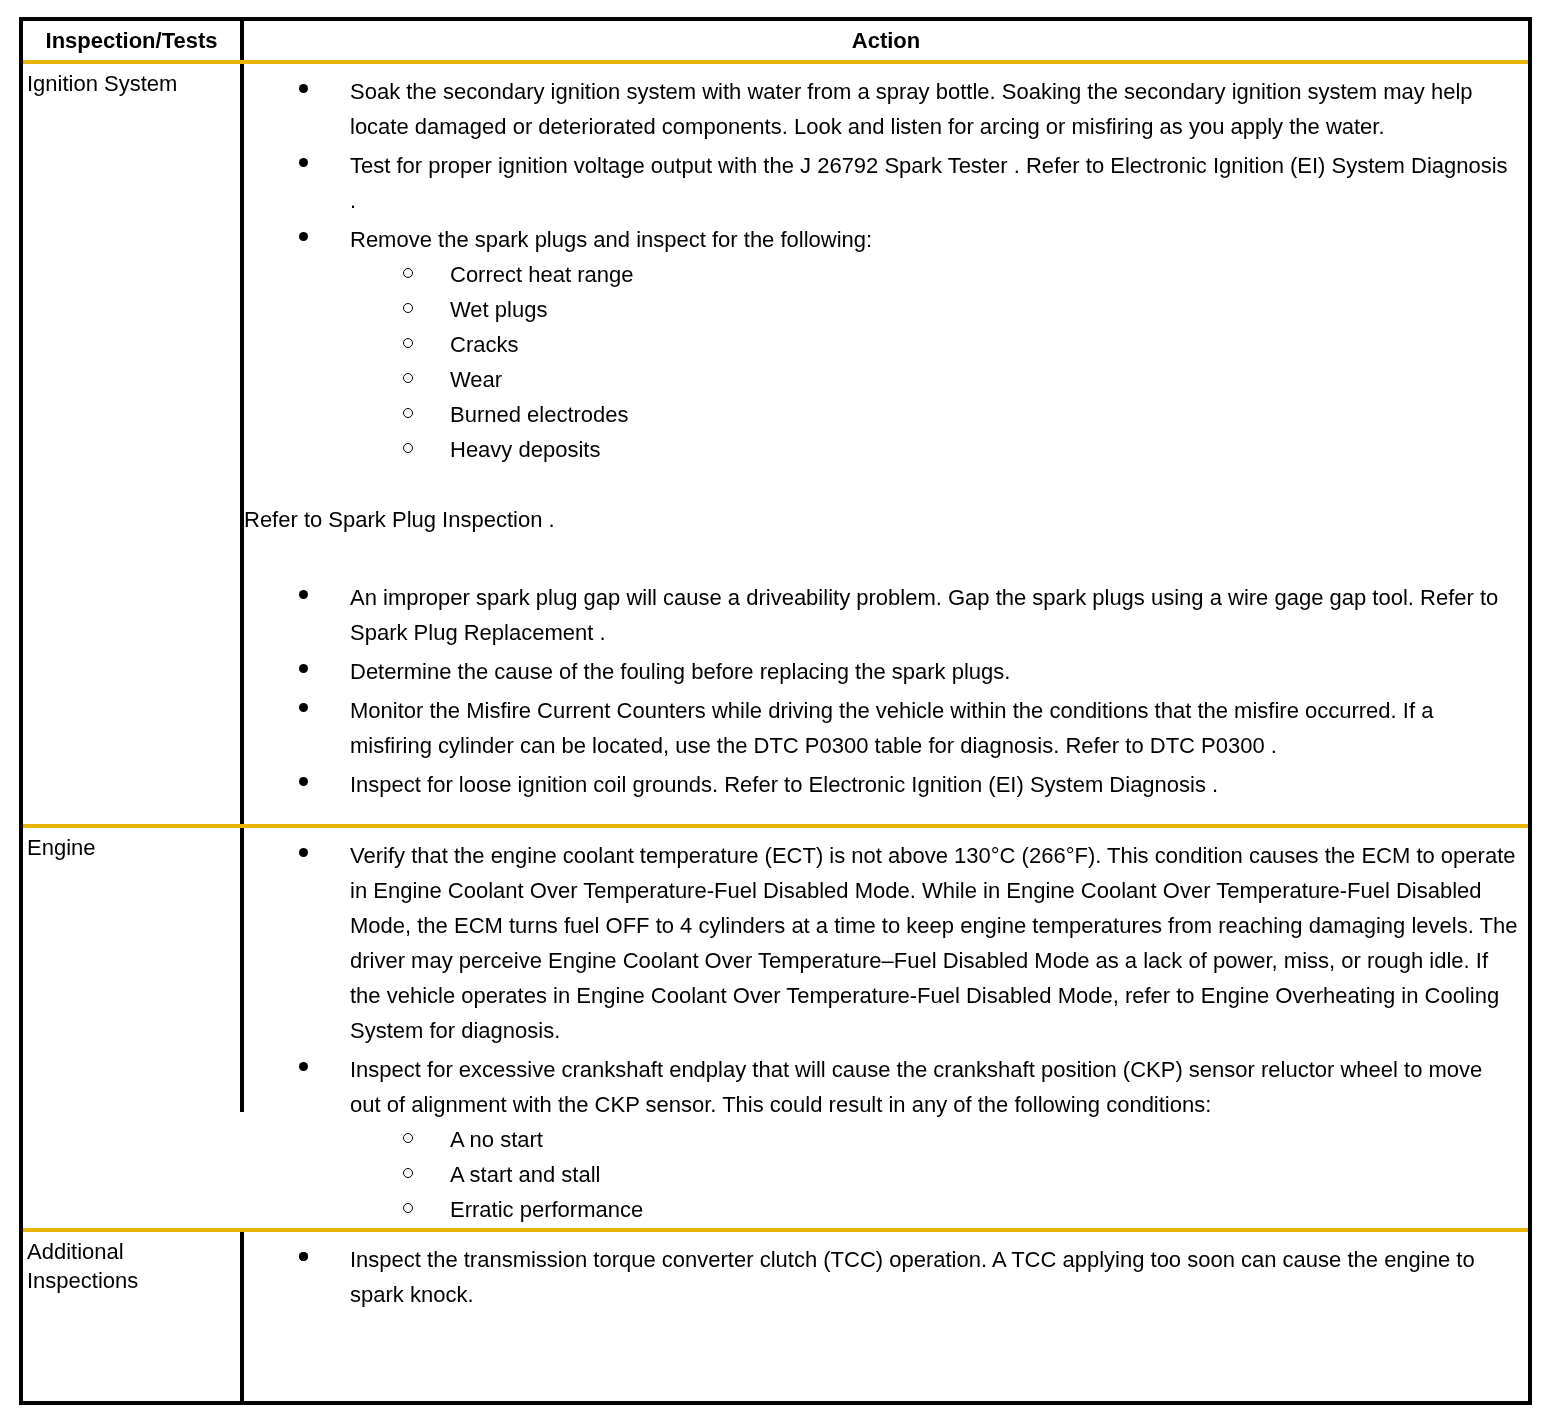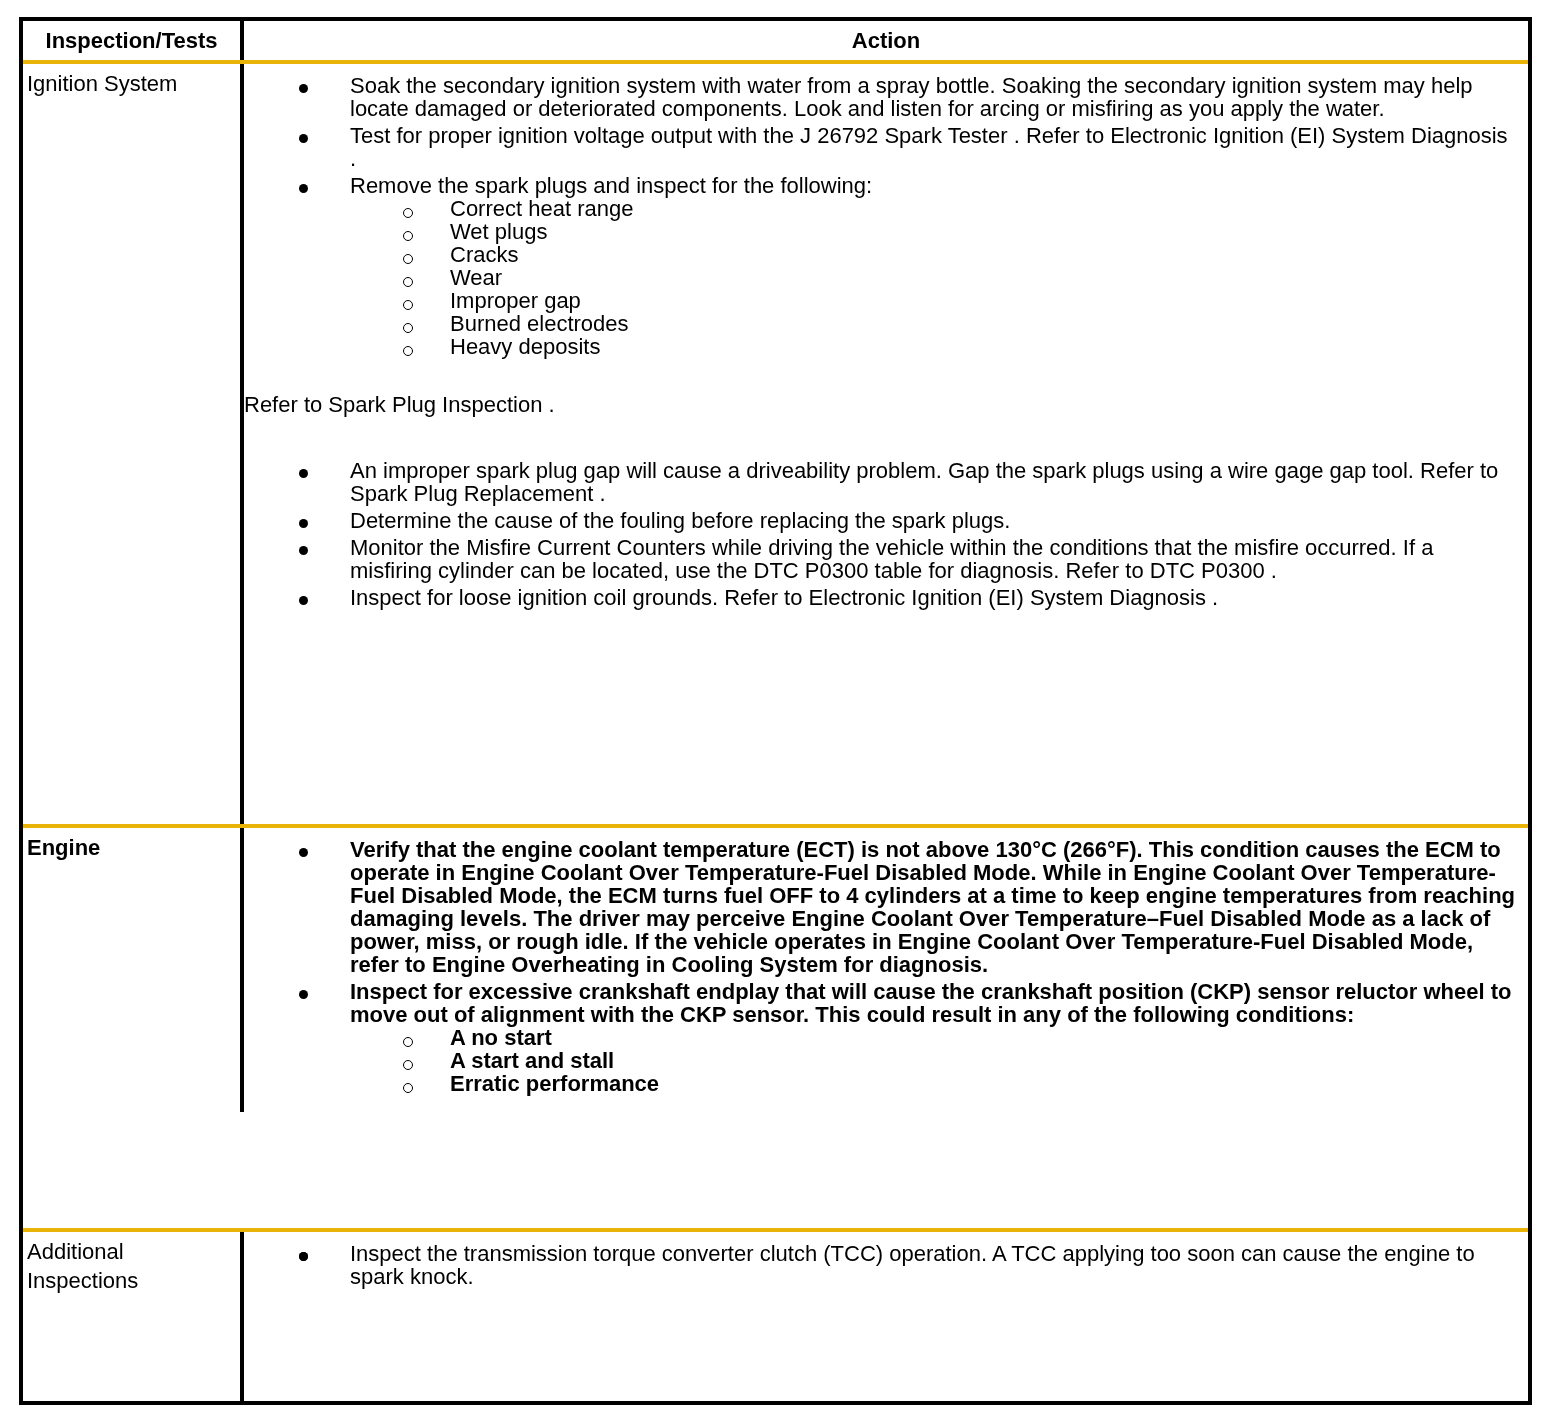--- a/index.html
+++ b/index.html
@@ -61,21 +61,21 @@
     width: 210px;
     font-size: 22px;
     line-height: 29px;
   }
   .action-cell {
     position: absolute;
     left: 221px;
     right: 4px;
     top: 0;
     font-size: 22px;
-    line-height: 23px;
+    line-height: 35px;
   }
   ul.bul {
     list-style: none;
     margin: 0;
     padding: 0;
   }
   ul.bul > li {
     position: relative;
     padding-left: 106px;
     padding-right: 6px;
@@ -131,37 +131,36 @@
     <div class="action-cell">
       <ul class="bul" style="margin-top:10px;">
         <li><span class="dot"></span><span>Soak the secondary ignition system with water from a spray bottle. Soaking the secondary ignition system may help locate damaged or deteriorated components. Look and listen for arcing or misfiring as you apply the water.</span></li>
         <li><span class="dot"></span><span>Test for proper ignition voltage output with the J 26792 Spark Tester . Refer to Electronic Ignition (EI) System Diagnosis .</span></li>
         <li><span class="dot"></span><span>Remove the spark plugs and inspect for the following:</span>
           <ul class="sub">
             <li><span class="circ"></span><span>Correct heat range</span></li>
             <li><span class="circ"></span><span>Wet plugs</span></li>
             <li><span class="circ"></span><span>Cracks</span></li>
             <li><span class="circ"></span><span>Wear</span></li>
-            <li><span class="circ"></span><span>Improper gap</span></li>
             <li><span class="circ"></span><span>Burned electrodes</span></li>
             <li><span class="circ"></span><span>Heavy deposits</span></li>
           </ul>
         </li>
       </ul>
       <div class="plain-para" style="margin-top:35px;">Refer to Spark Plug Inspection .</div>
       <ul class="bul" style="margin-top:43px;">
         <li><span class="dot"></span><span>An improper spark plug gap will cause a driveability problem. Gap the spark plugs using a wire gage gap tool. Refer to Spark Plug Replacement .</span></li>
         <li><span class="dot"></span><span>Determine the cause of the fouling before replacing the spark plugs.</span></li>
         <li><span class="dot"></span><span>Monitor the Misfire Current Counters while driving the vehicle within the conditions that the misfire occurred. If a misfiring cylinder can be located, use the DTC P0300 table for diagnosis. Refer to DTC P0300 .</span></li>
         <li><span class="dot"></span><span>Inspect for loose ignition coil grounds. Refer to Electronic Ignition (EI) System Diagnosis .</span></li>
       </ul>
     </div>
   </div>
 
-  <div class="row with-top" style="top:803px; height:288px;font-weight:bold;">
+  <div class="row with-top" style="top:803px; height:288px;">
     <div class="label-cell">Engine</div>
     <div class="col-div"></div>
     <div class="action-cell">
       <ul class="bul" style="margin-top:10px;">
         <li><span class="dot"></span><span>Verify that the engine coolant temperature (ECT) is not above 130°C (266°F). This condition causes the ECM to operate in Engine Coolant Over Temperature-Fuel Disabled Mode. While in Engine Coolant Over Temperature-Fuel Disabled Mode, the ECM turns fuel OFF to 4 cylinders at a time to keep engine temperatures from reaching damaging levels. The driver may perceive Engine Coolant Over Temperature–Fuel Disabled Mode as a lack of power, miss, or rough idle. If the vehicle operates in Engine Coolant Over Temperature-Fuel Disabled Mode, refer to Engine Overheating in Cooling System for diagnosis.</span></li>
         <li><span class="dot"></span><span>Inspect for excessive crankshaft endplay that will cause the crankshaft position (CKP) sensor reluctor wheel to move out of alignment with the CKP sensor. This could result in any of the following conditions:</span>
           <ul class="sub">
             <li><span class="circ"></span><span>A no start</span></li>
             <li><span class="circ"></span><span>A start and stall</span></li>
             <li><span class="circ"></span><span>Erratic performance</span></li>

